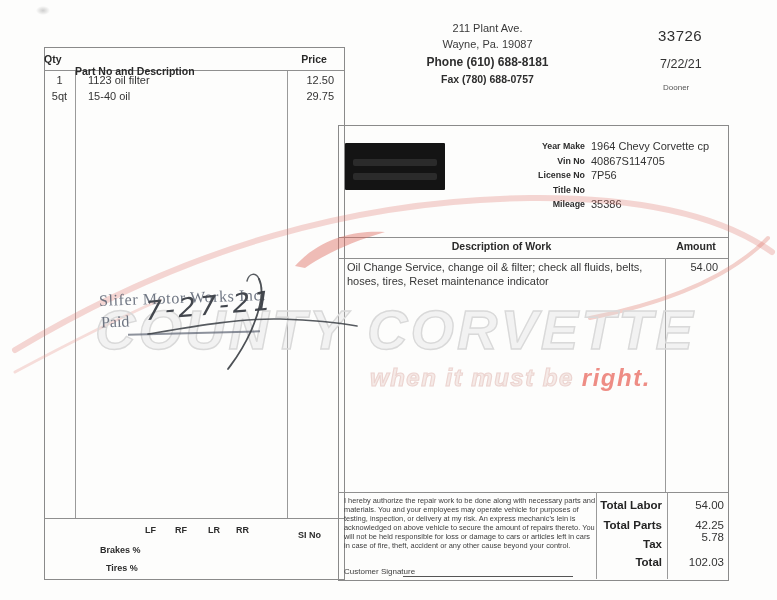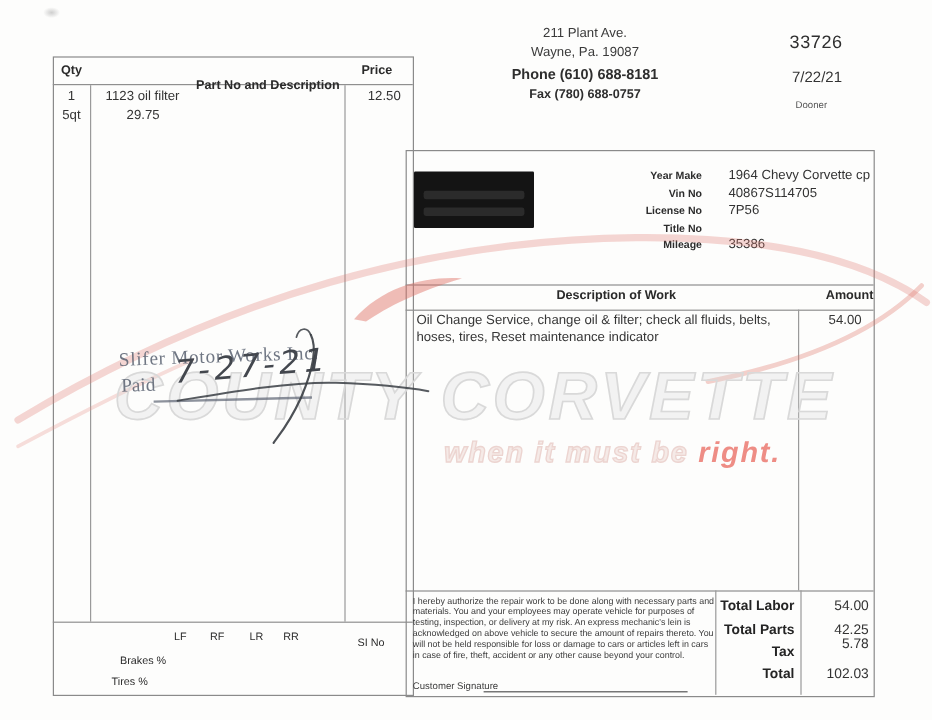--- a/index.html
+++ b/index.html
@@ -15,33 +15,33 @@
   .hdr .co{font-weight:bold;font-size:13px;letter-spacing:.2px;}
   .hdr .ad{font-size:11px;margin-top:4px;color:#3a3a3a;}
   .hdr .ph{font-weight:bold;font-size:12px;margin-top:5px;}
   .hdr .fx{font-weight:bold;font-size:10.5px;margin-top:4px;}
   .inv-no{left:658px;top:27px;width:70px;font-size:15px;color:#2f2f2f;letter-spacing:.5px;}
   .inv-date{left:660px;top:57px;width:70px;font-size:12.5px;color:#333;}
   .inv-writer{left:663px;top:83px;width:60px;font-size:8px;color:#555;}
   
   .pt-head{left:44px;top:47px;width:301px;height:23px;display:flex;align-items:center;
            font-weight:bold;font-size:10.5px;color:#2a2a2a;}
-  .pt-head .c-qty{width:31px;text-align:center;}
-  .pt-head .c-desc{flex:1;text-align:right;margin-top:24px;}
+  .pt-head .c-qty{width:31px;text-align:left;}
+  .pt-head .c-desc{flex:1;text-align:left;margin-top:24px;}
   .pt-head .c-price{width:62px;text-align:center;}
   .pt-row{left:44px;width:301px;height:15.5px;display:flex;font-size:11px;color:#343434;}
   .pt-row .c-qty{width:31px;text-align:center;}
   .pt-row .c-desc{flex:1;padding-left:13px;}
   .pt-row .c-price{width:58px;text-align:right;padding-right:11px;}
-  .wheel{font-weight:normal;font-size:9px;color:#2c2c2c;padding-left:20px;}
+  .wheel{font-weight:bold;font-size:9px;color:#2c2c2c;padding-left:20px;}
   
   .veh-row{left:420px;width:300px;height:14px;display:flex;align-items:center;}
   .veh-row .lbl{flex:0 0 165px;text-align:right;font-weight:bold;font-size:8.8px;color:#2d2d2d;}
-  .veh-row .val{margin-left:22px;font-size:11px;color:#333;white-space:nowrap;}
-  .sec-hdr{font-weight:bold;font-size:10.5px;color:#2a2a2a;text-align:center;padding-left:12px;}
+  .veh-row .val{margin-left:6px;font-size:11px;color:#333;white-space:nowrap;}
+  .sec-hdr{font-weight:bold;font-size:10.5px;color:#2a2a2a;text-align:center;}
   .work-desc{left:347px;top:261px;width:312px;font-size:11px;line-height:13.5px;color:#363636;}
   .work-amt{left:658px;top:261px;width:60px;font-size:11px;text-align:right;padding-right:4px;color:#363636;}
   .legal{left:344px;top:496px;width:252px;font-size:7.4px;line-height:9.1px;color:#3c3c3c;}
   .cust-sig{left:344px;top:567px;font-size:8px;color:#3c3c3c;}
   .sig-line{left:403px;top:576px;width:170px;height:1px;background:#555;}
   .tot-lbl{width:142px;text-align:right;font-weight:bold;font-size:11.5px;color:#242424;}
   .tot-val{width:54px;text-align:right;font-size:11.5px;color:#333;position:absolute;left:670px;}
   .tot-lbl{position:absolute;left:520px;}
   
   .redact{left:345px;top:143px;width:100px;height:47px;background:#141414;border-radius:1px;}
@@ -94,30 +94,31 @@
     <div class="c-price">Price</div>
   </div>
 
   <div class="abs pt-row" style="top:74px;">
     <div class="c-qty">1</div>
     <div class="c-desc">1123 oil filter</div>
     <div class="c-price">12.50</div>
   </div>
   <div class="abs pt-row" style="top:89.5px;">
     <div class="c-qty">5qt</div>
+    <div class="c-desc">15-40 oil</div>
     <div class="c-price">29.75</div>
   </div>
 
   <div class="abs wheel" style="left:125px;top:525px;">LF</div>
   <div class="abs wheel" style="left:155px;top:525px;">RF</div>
   <div class="abs wheel" style="left:188px;top:525px;">LR</div>
   <div class="abs wheel" style="left:216px;top:525px;">RR</div>
   <div class="abs wheel" style="left:258px;top:530px;margin-left:20px;">SI No</div>
   <div class="abs wheel" style="left:60px;top:545px;margin-left:20px;">Brakes %</div>
-  <div class="abs wheel" style="left:73px;top:563px;">Tires %</div>
+  <div class="abs wheel" style="left:86px;top:563px;">Tires %</div>
 
   <div class="abs box" style="left:338px;top:125px;width:389px;height:454px;"></div>
   <div class="abs hline" style="left:338px;top:237px;width:390px;"></div>
   <div class="abs hline" style="left:338px;top:258px;width:390px;"></div>
   <div class="abs vline" style="left:665px;top:258px;height:234px;"></div>
   <div class="abs hline" style="left:338px;top:492px;width:390px;"></div>
   <div class="abs vline" style="left:596px;top:492px;height:87px;"></div>
   <div class="abs vline" style="left:667px;top:492px;height:87px;"></div>
 
   <div class="abs redact">

